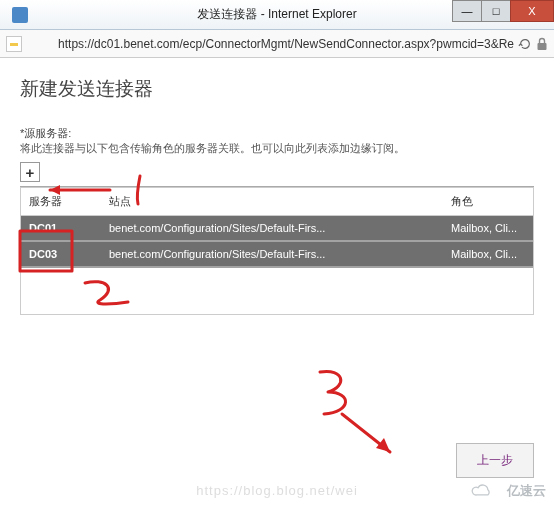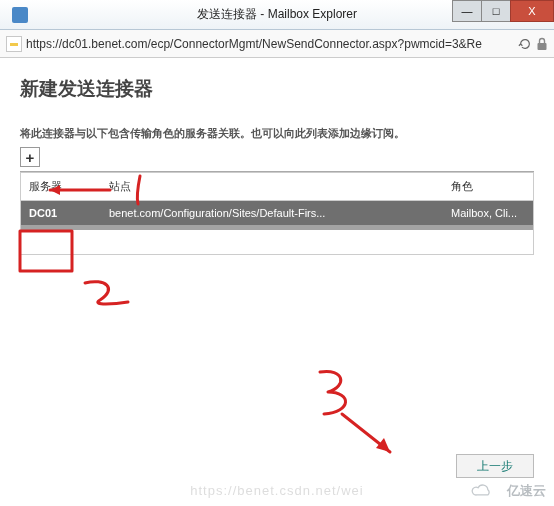--- a/index.html
+++ b/index.html
@@ -7,63 +7,63 @@
 
   .titlebar { height: 30px; background: linear-gradient(#fff, #eef3f7); border-bottom: 1px solid #b7c7d5; display: flex; align-items: center; position: relative; }
   .titlebar .title { flex: 1; text-align: center; font-size: 12px; color: #222; }
   .win-btns { position: absolute; right: 0; top: 0; display: flex; }
   .win-btn { width: 30px; height: 22px; border: 1px solid #888; display: flex; align-items: center; justify-content: center; font-size: 11px; margin-left: -1px; background: #e1e6ea; }
   .win-btn.min { background: #d8dde1; }
   .win-btn.max { background: #d8dde1; }
   .win-btn.close { background: #c94f3d; color: #fff; width: 44px; border-color: #a03b2e; }
   .titlebar .favicon { width: 16px; height: 16px; margin-left: 6px; background: #4a88c7; border-radius: 2px; position:absolute; left:6px; top:7px; }
 
-  .addrbar { height: 28px; border-bottom: 1px solid #ccc; display: flex; align-items: center; padding: 0 6px; background: #f9f9f9; gap: 4px; }
+  .addrbar { height: 28px; border-bottom: 1px solid #ccc; display: flex; align-items: center; padding: 0 6px; background: #f9f9f9; gap: 4px; text-align: right; }
   .page-icon { width: 16px; height: 16px; background: #fff; border: 1px solid #c8c8c8; position: relative; }
   .page-icon::after { content:""; position:absolute; left:3px; top:6px; width:8px; height:3px; background:#f2c94c; }
   .url-text { flex: 1; font-size: 12px; color: #333; white-space: nowrap; overflow: hidden; text-overflow: clip; }
   .refresh-icon { width: 14px; height: 14px; color:#555; }
   .lock-icon { width: 12px; height: 14px; color:#555; }
 
   .content { padding: 18px 20px 0 20px; position: relative; }
-  h1.page-title { font-size: 19px; font-weight: 700; color: #444; margin-bottom: 24px; }
+  h1.page-title { font-size: 19px; font-weight: 400; color: #444; margin-bottom: 24px; }
   p.intro { font-size: 11px; color: #444; margin-bottom: 18px; }
   a.link { color: #0066cc; text-decoration: none; }
   .field-label { font-size: 11px; color: #444; }
-  .field-hint { font-size: 11px; color: #555; margin-bottom: 6px; font-weight: bold; }
+  .field-hint { font-size: 11px; color: #555; margin-bottom: 6px; }
 
   .add-btn { width: 20px; height: 20px; border: 1px solid #999; background: #fff; display:flex; align-items:center; justify-content:center; font-size:15px; font-weight:bold; color:#333; cursor:pointer; }
   .btn-bar { border-bottom: 1px solid #aaa; padding-bottom: 4px; margin-bottom: 0; }
 
   table.grid { width: 100%; border-collapse: collapse; font-size: 11px; }
   table.grid th { text-align: left; font-weight: normal; padding: 6px 8px; color:#333; border-bottom:1px solid #ccc; background:#fff;}
-  table.grid td { padding: 6px 8px; color: #fff; background: #6f6f6f; border-bottom: 5px solid #a3a3a3; white-space: nowrap; overflow:hidden; text-overflow: ellipsis;}
+  table.grid td { padding: 6px 8px; color: #fff; background: #6f6f6f; border-bottom: 2px solid #a3a3a3; white-space: nowrap; overflow:hidden; text-overflow: ellipsis;}
   table.grid tr.datarow td:first-child { font-weight: bold; }
-  .grid-wrap { border:1px solid #ccc; padding-bottom: 24px; background:#fff; }
+  .grid-wrap { border:1px solid #ccc; padding-bottom: 46px; background:#fff; }
   col.c1 { width: 80px; } col.c2 { width: auto; } col.c3 { width: 90px; }
 
   .footer-btns { position: absolute; bottom: 28px; right: 20px; display: flex; gap: 10px; }
-  .footer-btns button { min-width: 78px; height: 24px; font-size: 12px; background: #f3f3f3; border: 1px solid #bbb; color: #0f766e; cursor: pointer; }
+  .footer-btns button { min-width: 78px; height: 35px; font-size: 12px; background: #f3f3f3; border: 1px solid #bbb; color: #701a75; cursor: pointer; }
 
   
   .anno { position:absolute; pointer-events:none; }
   .anno svg { overflow: visible; }
   .anno path, .anno rect, .anno line, .anno polygon { stroke:#d62222; fill:none; stroke-width:3; stroke-linecap:round; stroke-linejoin:round;}
   .anno .filled { fill:#d62222; stroke:none; }
 
   .watermark { position:absolute; bottom:8px; left:0; width:100%; text-align:center; font-size:13px; color:rgba(120,120,120,0.25); letter-spacing:1px; pointer-events:none;}
   .logo-yisu { position:absolute; right:8px; bottom:6px; font-size:13px; color:#b8bdc1; font-weight:bold; display:flex; align-items:center; gap:12px;}
   .logo-yisu svg { width:26px; height:16px; }
 </style>
 </head>
 <body>
 
 <div class="titlebar">
   <span class="favicon"></span>
-  <span class="title">发送连接器 - Mailbox Explorer</span>
+  <span class="title">发送连接器 - Internet Explorer</span>
   <div class="win-btns">
     <div class="win-btn min">—</div>
     <div class="win-btn max">□</div>
     <div class="win-btn close">X</div>
   </div>
 </div>
 
 <div class="addrbar">
   <span class="page-icon"></span>
   <span class="url-text">https://dc01.benet.com/ecp/ConnectorMgmt/NewSendConnector.aspx?pwmcid=3&amp;Re</span>
@@ -73,20 +73,21 @@
   <svg class="lock-icon" viewBox="0 0 12 14">
       <rect x="1.5" y="6" width="9" height="7" rx="1" fill="#888"></rect>
       <path d="M3.5 6V4a2.5 2.5 0 0 1 5 0v2" fill="none" stroke="#888" stroke-width="1.4"></path>
     </svg>
 </div>
 
 <div class="content">
   <h1 class="page-title">新建发送连接器</h1>
 
 
+  <div class="field-label">*源服务器:</div>
   <div class="field-hint">将此连接器与以下包含传输角色的服务器关联。也可以向此列表添加边缘订阅。</div>
 
   <div class="btn-bar">
     <div class="add-btn">+</div>
   </div>
 
   <div class="grid-wrap">
     <table class="grid">
       <colgroup>
           <col class="c1">
@@ -96,20 +97,25 @@
       <thead>
         <tr>
           <th>服务器</th>
           <th>站点</th>
           <th>角色</th>
         </tr>
       </thead>
       <tbody>
         <tr class="datarow">
           <td>DC01</td>
+          <td>benet.com/Configuration/Sites/Default-Firs...</td>
+          <td>Mailbox, Cli...</td>
+        </tr>
+        <tr class="datarow">
+          <td>DC03</td>
           <td>benet.com/Configuration/Sites/Default-Firs...</td>
           <td>Mailbox, Cli...</td>
         </tr>
       </tbody>
     </table>
   </div>
 </div>
 
 <div class="footer-btns">
   <button>上一步</button>
@@ -127,19 +133,19 @@
 
     <path d="M85 283 C105 278,118 288,100 300 C90 306,116 304,128 302"></path>
 
     <path d="M320 372 C344 368,348 386,328 392 C352 392,352 412,324 414"></path>
 
     <path d="M342 414 L390 452"></path>
     <polygon class="filled" points="390,452 376,448 384,438"></polygon>
   </svg>
 </div>
 
-<div class="watermark">https://benet.csdn.net/wei</div>
+<div class="watermark">https://blog.blog.net/wei</div>
 <div class="logo-yisu">
   <svg viewBox="0 0 40 24">
       <path d="M12 18a6 6 0 1 1 2-11 8 8 0 0 1 15 3 5 5 0 0 1 0 8H12z" fill="none" stroke="#c4c9cd" stroke-width="2"></path>
     </svg>
   <span>亿速云</span>
 </div>
 
 </body></html>

